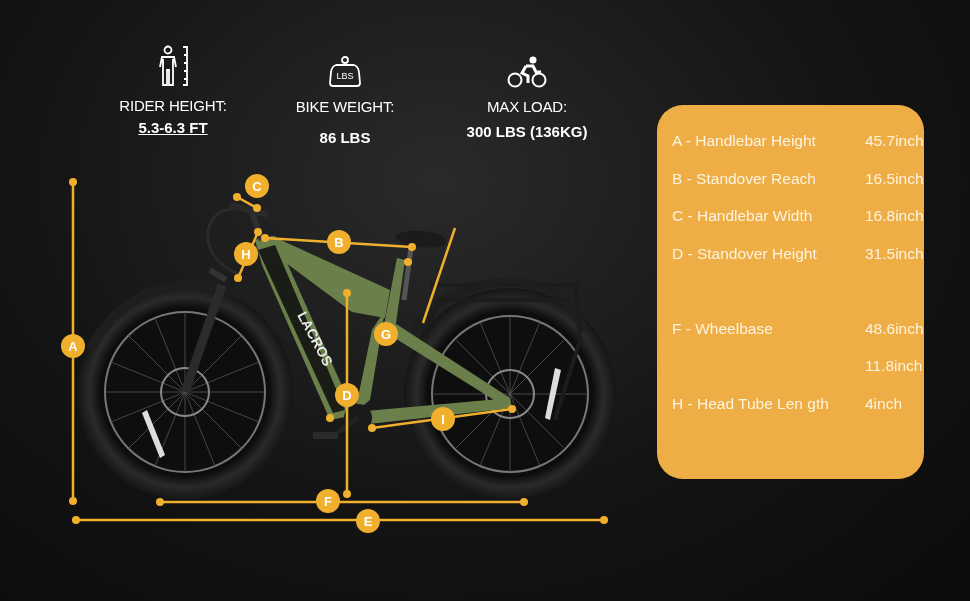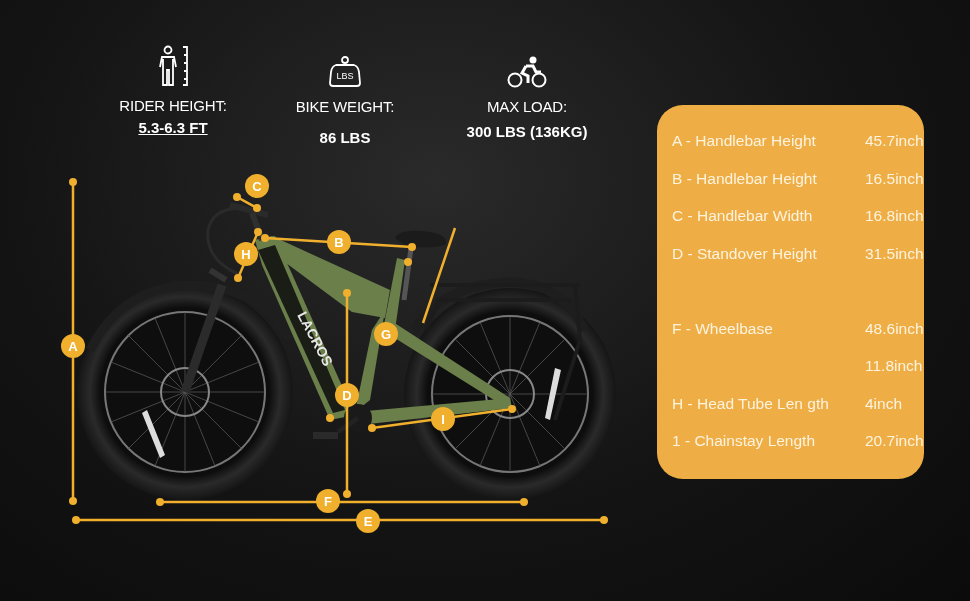--- a/index.html
+++ b/index.html
@@ -219,21 +219,21 @@
       <text class="badge-text" x="443" y="424" text-anchor="middle">I</text>
     </g>
 </svg>
 
 <div class="spec-card">
   <div class="spec-row" style="top:27px">
       <span class="name">A - Handlebar Height</span>
       <span class="val">45.7inch</span>
     </div>
   <div class="spec-row" style="top:65px">
-      <span class="name">B - Handlebar Height</span>
+      <span class="name">B - Standover Reach</span>
       <span class="val">16.5inch</span>
     </div>
   <div class="spec-row" style="top:102px">
       <span class="name">C - Handlebar Width</span>
       <span class="val">16.8inch</span>
     </div>
   <div class="spec-row" style="top:140px">
       <span class="name">D - Standover Height</span>
       <span class="val">31.5inch</span>
     </div>
@@ -241,17 +241,13 @@
       <span class="name">F - Wheelbase</span>
       <span class="val">48.6inch</span>
     </div>
   <div class="spec-row" style="top:252px">
       <span class="val">11.8inch</span>
     </div>
   <div class="spec-row" style="top:290px">
       <span class="name">H - Head Tube Len gth</span>
       <span class="val">4inch</span>
     </div>
-  <div class="spec-row" style="top:327px">
-      <span class="name">1 - Chainstay Length</span>
-      <span class="val">20.7inch</span>
-    </div>
 </div>
 
 </body></html>

